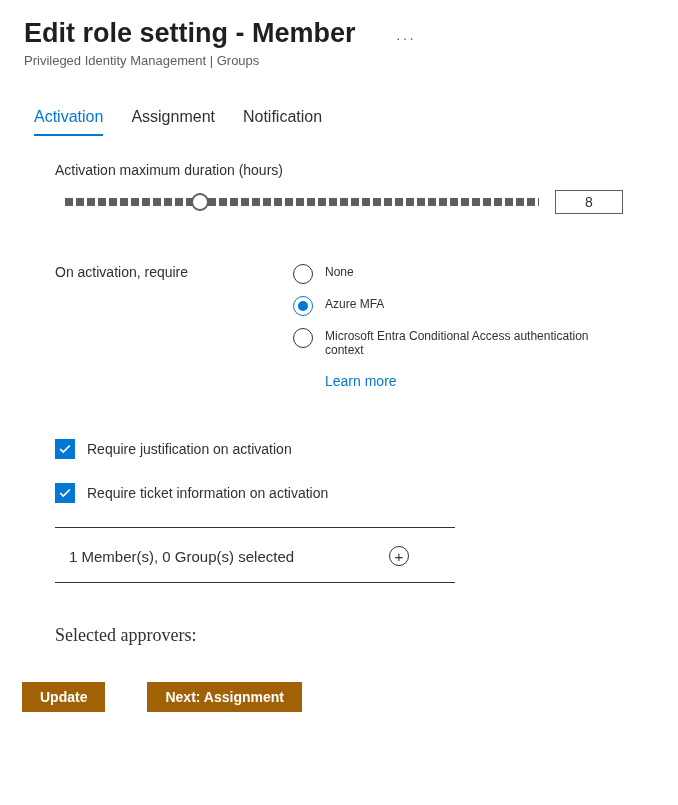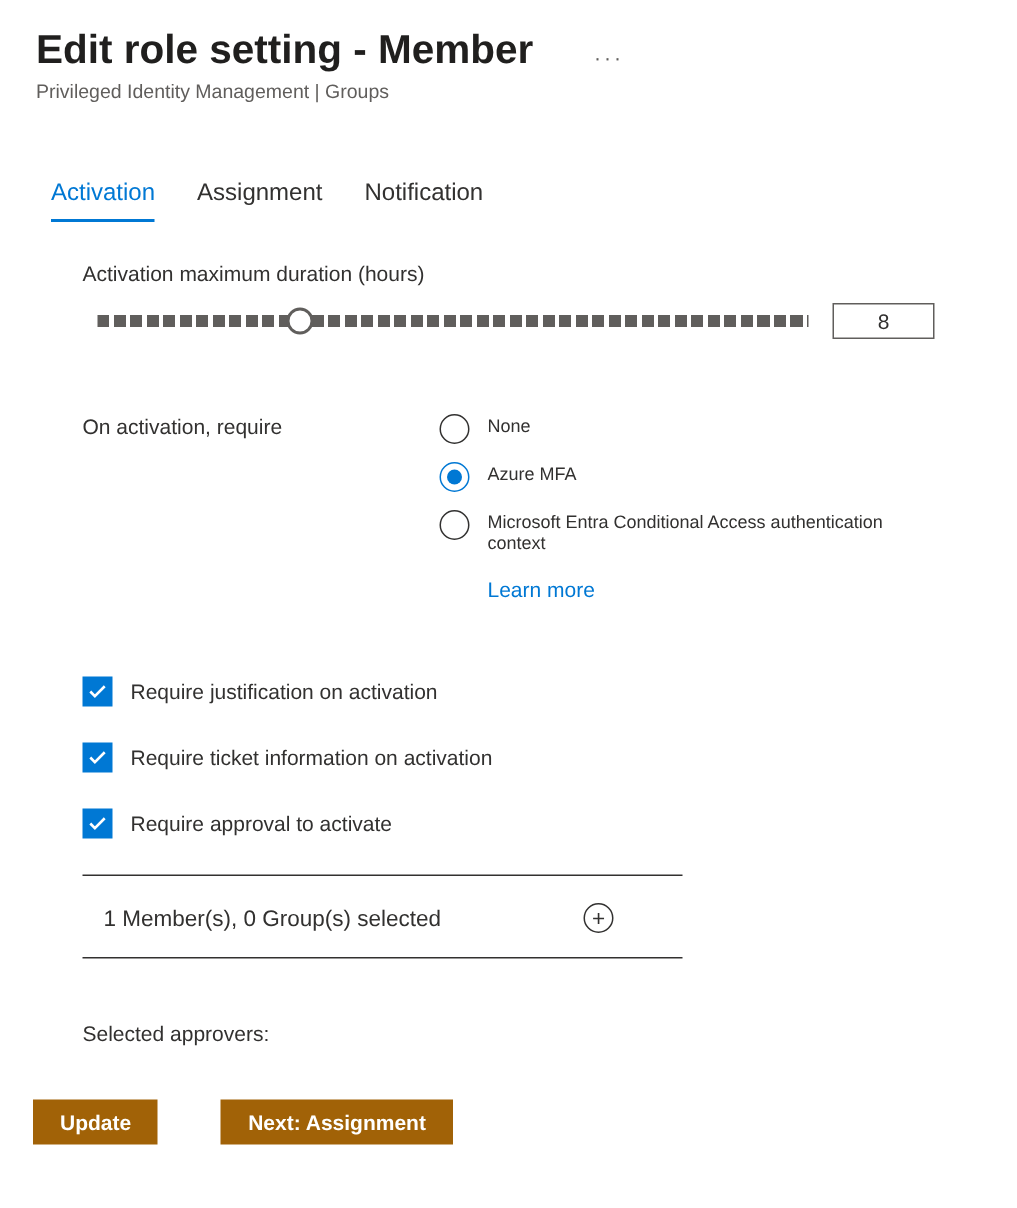--- a/index.html
+++ b/index.html
@@ -40,21 +40,20 @@
       padding: 0 34px;
       margin-top: 32px;
       border-bottom: none;
     }
     .tab {
       font-size: 16px;
       padding: 8px 0;
       cursor: pointer;
       color: #323130;
       border-bottom: 2px solid transparent;
-      margin-top: 12px;
     }
     .tab.active {
       color: #0078d4;
       border-bottom: 2px solid #0078d4;
     }
     .content {
       padding: 26px 55px 20px 55px;
     }
     .field-label {
       font-size: 14px;
@@ -216,21 +215,22 @@
       display: flex;
       align-items: center;
       justify-content: center;
       font-size: 15px;
       cursor: pointer;
       margin-right: 38px;
       line-height: 1;
     }
     .selected-approvers {
       margin-top: 42px;
-      font-size: 14px;
+      font-size: 18px;
+      font-family: Liberation Serif, serif;
     }
     .footer {
       display: flex;
       gap: 42px;
       padding: 16px 22px;
     }
     .btn {
       padding: 7px 18px;
       background: #a16207;
       color: #fff;
@@ -296,28 +296,20 @@
 
   <div class="checkbox-item">
     <div class="checkbox">
       <svg viewBox="0 0 16 16">
           <path d="M13.5 4L6 11.5 2.5 8" stroke="#fff" stroke-width="2" fill="none"></path>
         </svg>
     </div>
     <div>Require ticket information on activation</div>
   </div>
 
-  <div class="checkbox-item">
-    <div class="checkbox">
-      <svg viewBox="0 0 16 16">
-          <path d="M13.5 4L6 11.5 2.5 8" stroke="#fff" stroke-width="2" fill="none"></path>
-        </svg>
-    </div>
-    <div>Require approval to activate</div>
-  </div>
 
   <div class="approver-section">
     <hr class="divider">
     <div class="approver-count-row">
       <span>1 Member(s), 0 Group(s) selected</span>
       <span class="add-icon">+</span>
     </div>
     <hr class="divider">
     <div class="selected-approvers">Selected approvers:</div>
   </div>

